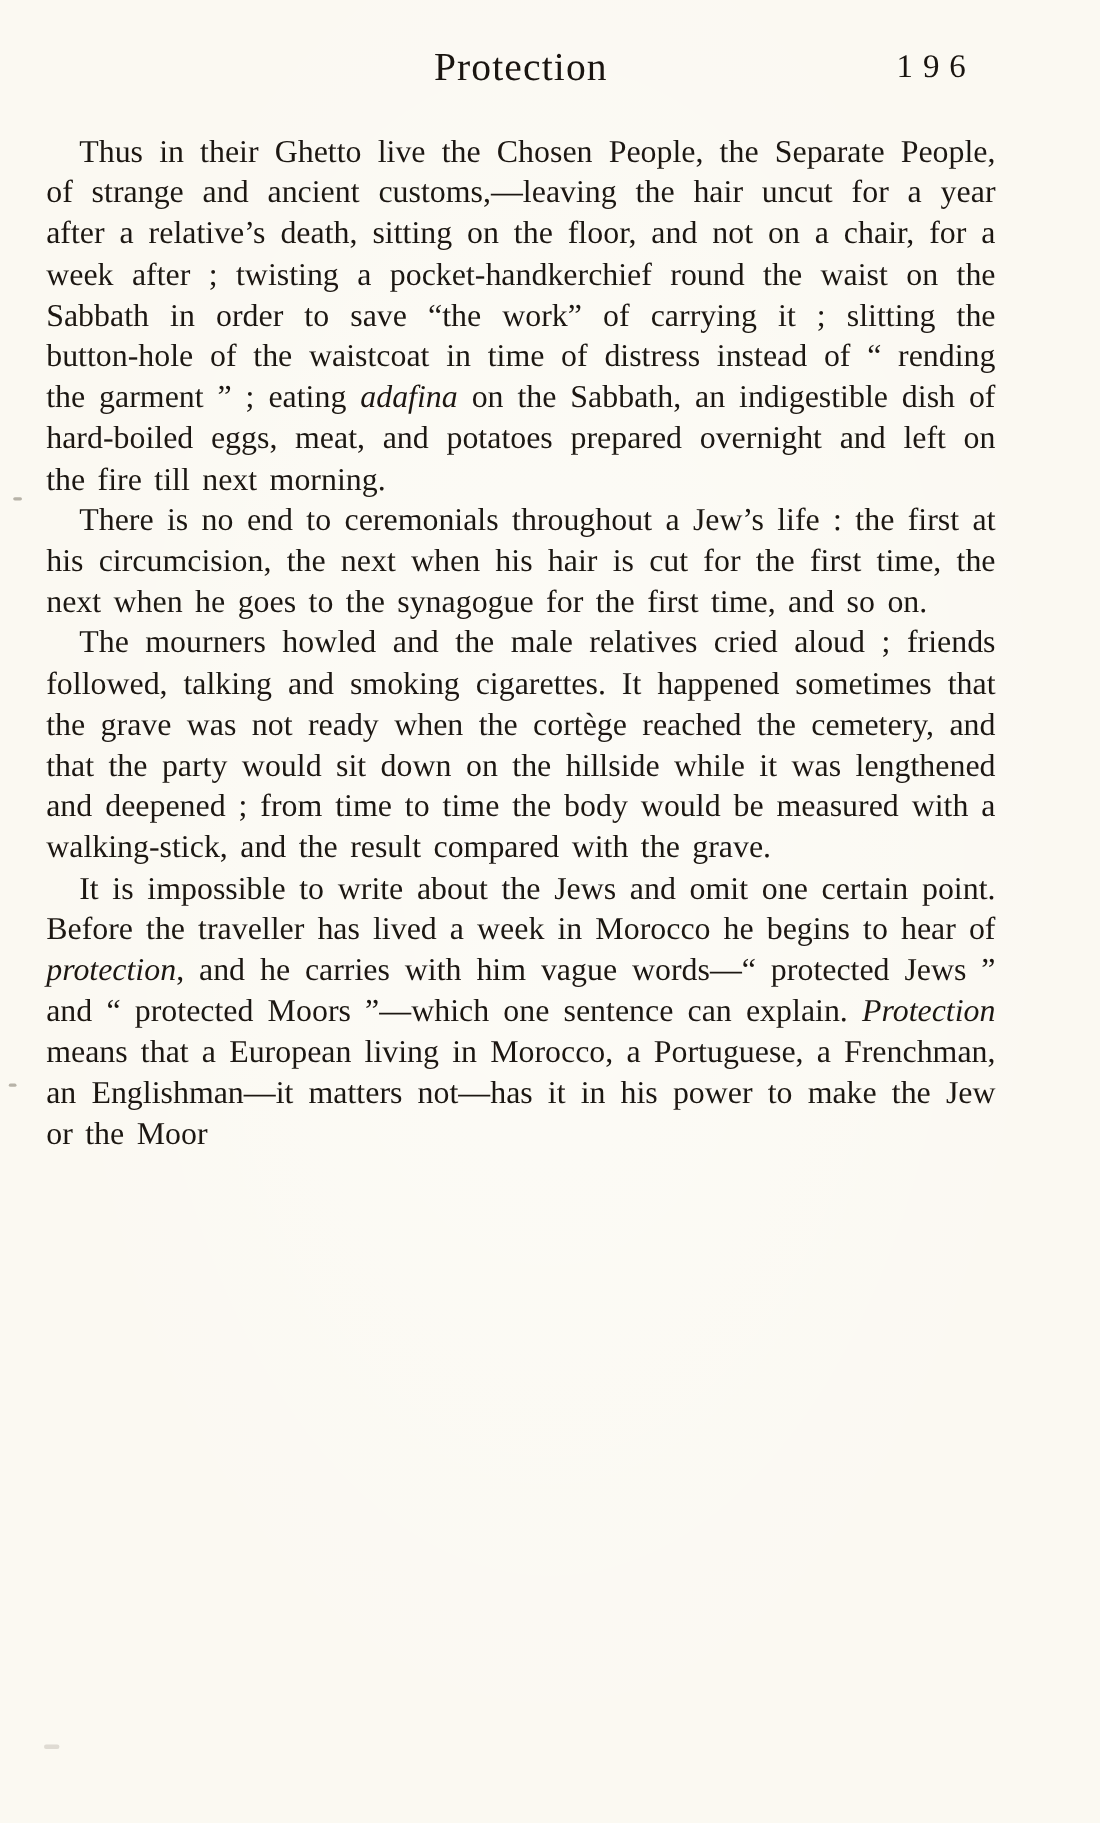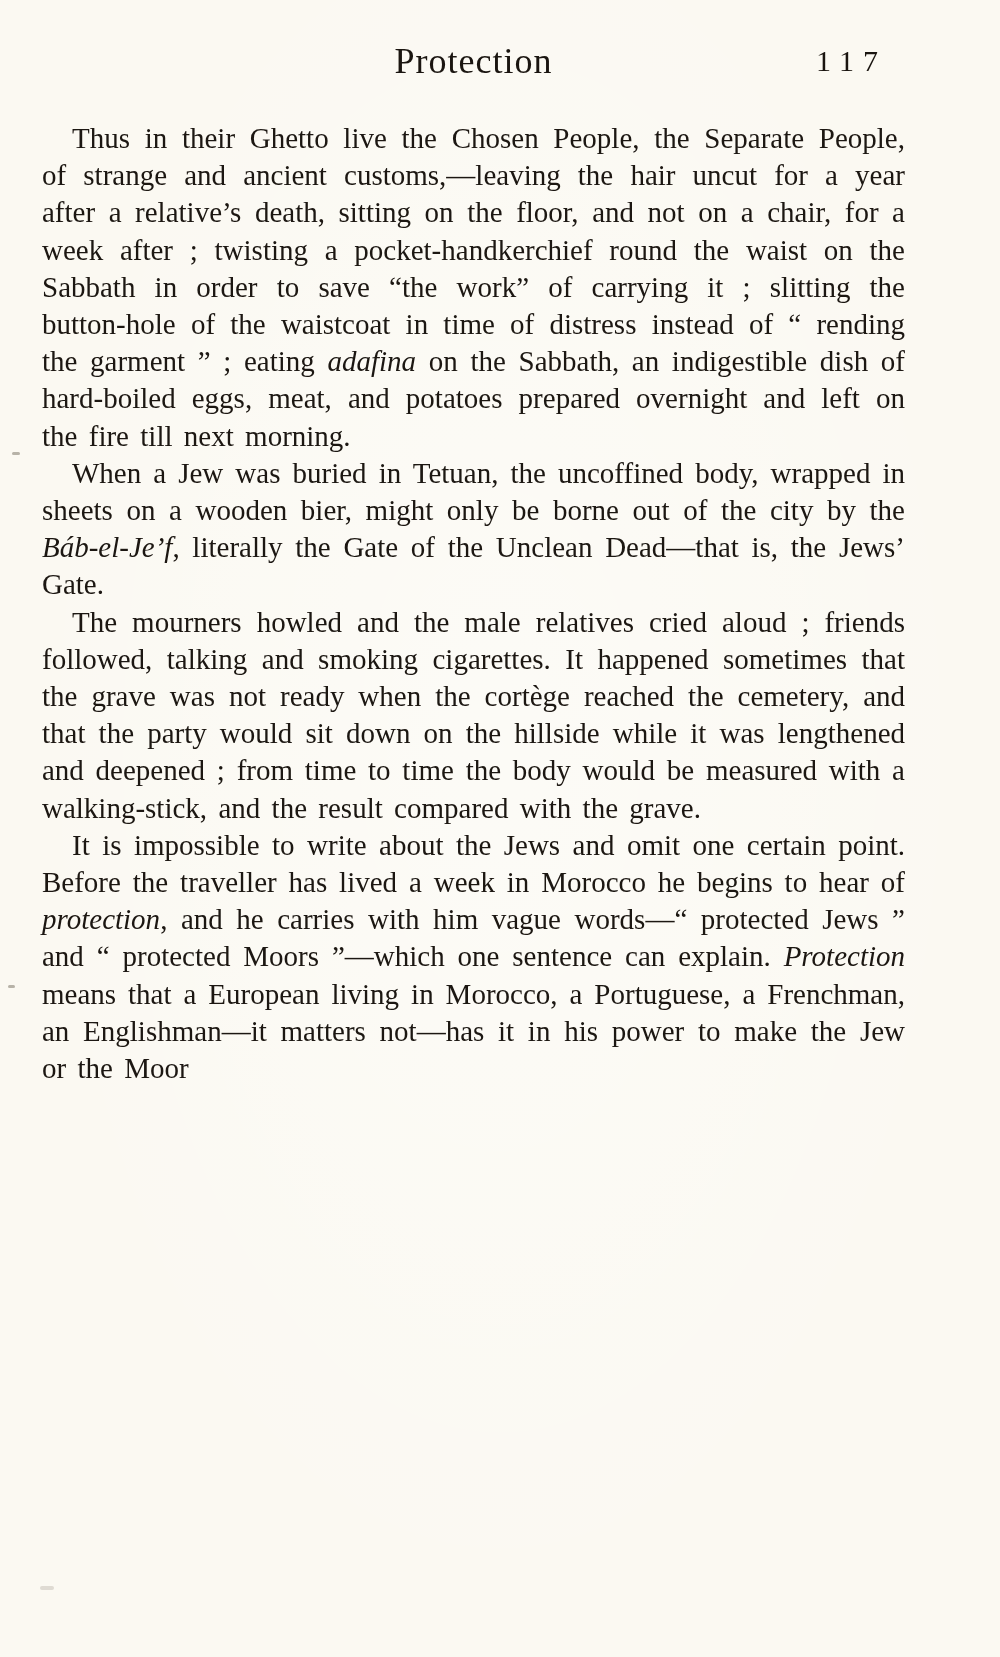--- a/index.html
+++ b/index.html
@@ -68,26 +68,26 @@
   .speck.s1 { left: 12px; top: 452px; width: 8px; height: 3px; }
   .speck.s2 { left: 8px;  top: 985px; width: 7px; height: 3px; }
   .speck.s3 { left: 40px; top: 1586px; width: 14px; height: 4px; opacity: 0.25; }
 </style>
 </head>
 <body>
 
 <div class="page">
   <div class="running-header">
     <div class="page-title">Protection</div>
-    <div class="page-number">117</div>
+    <div class="page-number">196</div>
   </div>
 
   <main class="text-block">
       <p class="para"><span>Thus in their Ghetto live the Chosen People, the Separate People, of strange and ancient customs,—leaving the hair uncut for a year after a relative’s death, sitting on the floor, and not on a chair, for a week after ; twisting a pocket-handkerchief round the waist on the Sabbath in order to save “the work” of carrying it ; slitting the button-hole of the waistcoat in time of distress instead of “ rending the garment ” ; eating </span><i>adafina</i><span> on the Sabbath, an indigestible dish of hard-boiled eggs, meat, and potatoes prepared overnight and left on the fire till next morning.</span></p>
-      <p class="para"><span>When a Jew was buried in Tetuan, the uncoffined body, wrapped in sheets on a wooden bier, might only be borne out of the city by the </span><i>Báb-el-Je’f</i><span>, literally the Gate of the Unclean Dead—that is, the Jews’ Gate.</span></p>
+      <p class="para"><span>There is no end to ceremonials throughout a Jew’s life : the first at his circumcision, the next when his hair is cut for the first time, the next when he goes to the synagogue for the first time, and so on.</span></p>
       <p class="para"><span>The mourners howled and the male relatives cried aloud ; friends followed, talking and smoking cigarettes. It happened sometimes that the grave was not ready when the cortège reached the cemetery, and that the party would sit down on the hillside while it was lengthened and deepened ; from time to time the body would be measured with a walking-stick, and the result compared with the grave.</span></p>
       <p class="para"><span>It is impossible to write about the Jews and omit one certain point.  Before the traveller has lived a week in Morocco he begins to hear of </span><i>protection</i><span>, and he carries with him vague words—“ protected Jews ” and “ protected Moors ”—which one sentence can explain. </span><i>Protection</i><span> means that a European living in Morocco, a Portuguese, a Frenchman, an Englishman—it matters not—has it in his power to make the Jew or the Moor</span></p>
     </main>
 
   <div class="speck s1"></div>
   <div class="speck s2"></div>
   <div class="speck s3"></div>
 </div>
 
 </body></html>

